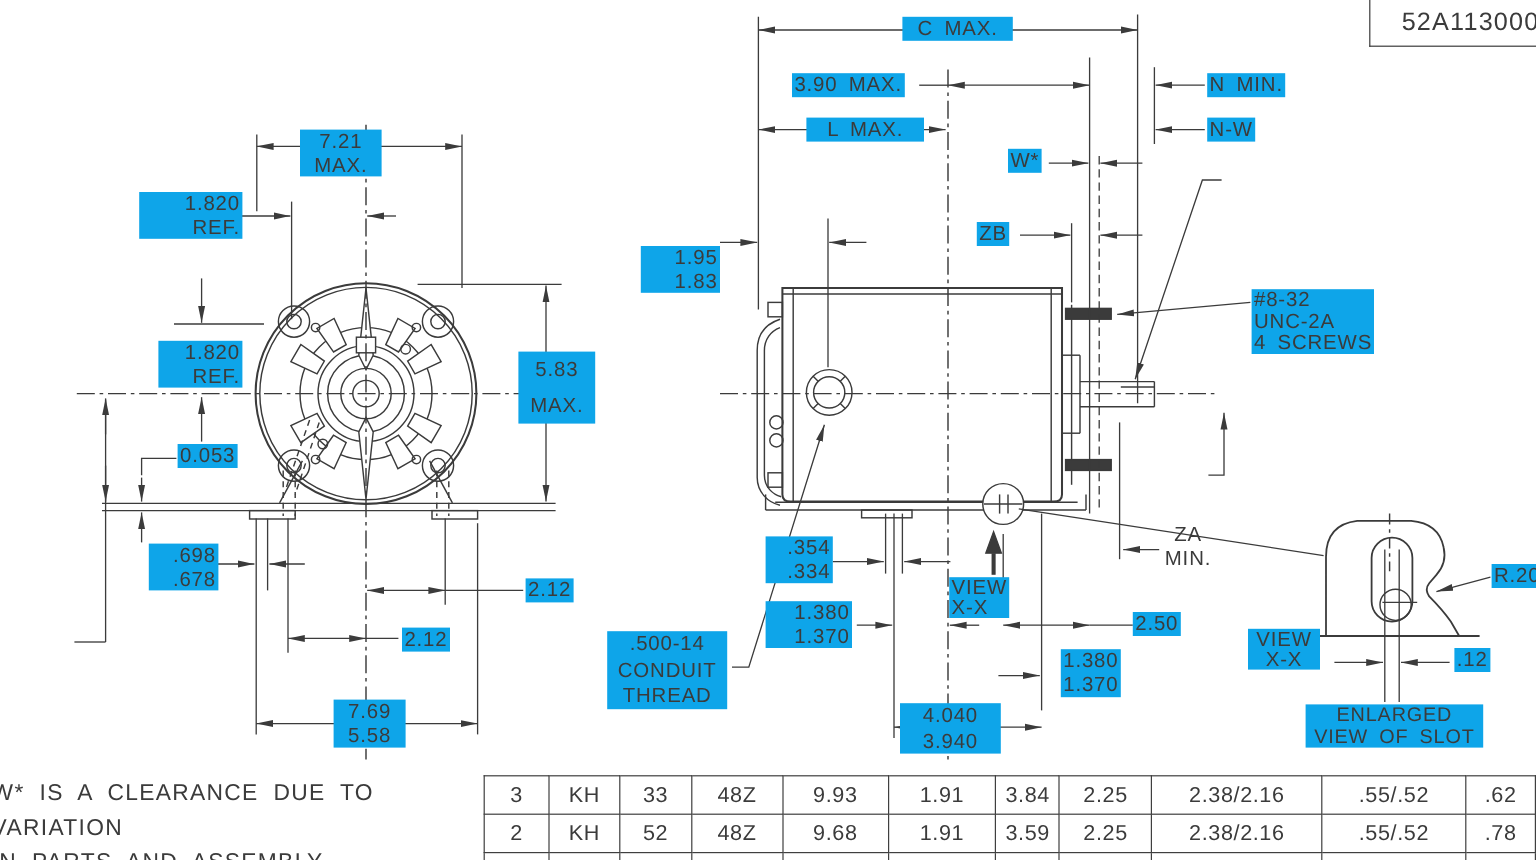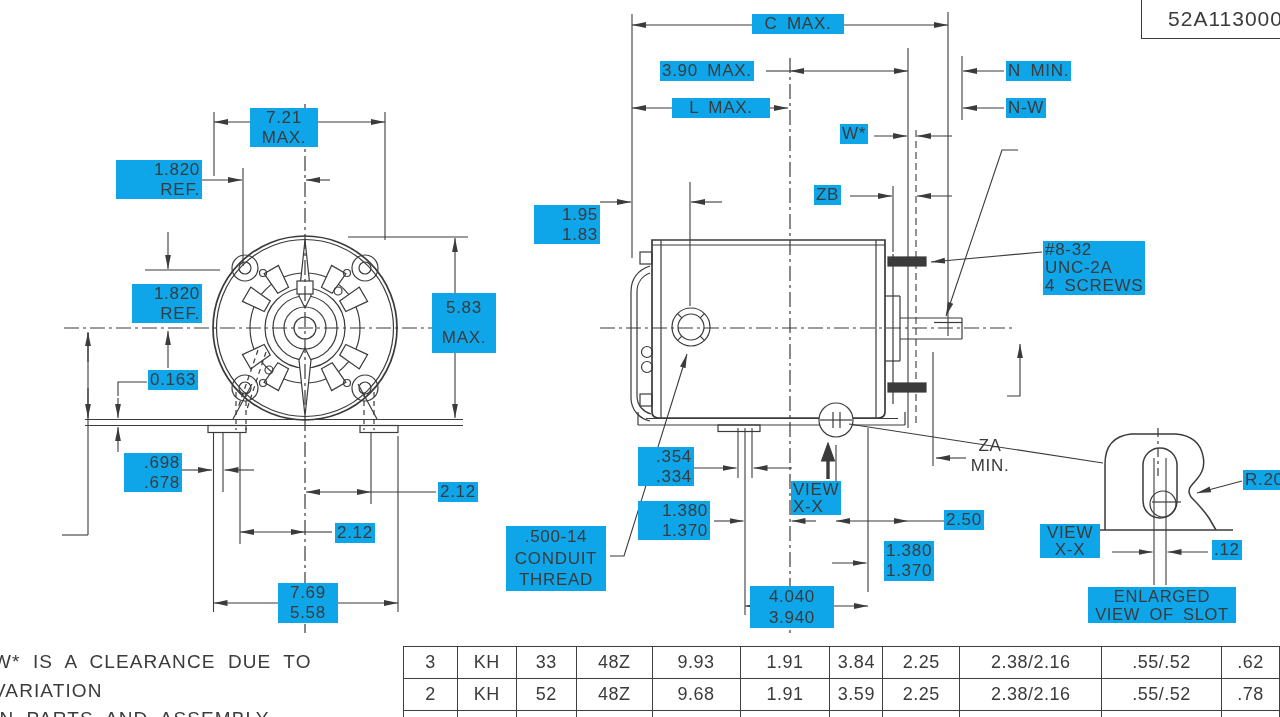--- a/index.html
+++ b/index.html
@@ -244,21 +244,21 @@
 </div>
 <div id="note">W* IS A CLEARANCE DUE TO VARIATION
 IN PARTS AND ASSEMBLY.</div>
 
 <div class="lbl ctr" style="left:250px;top:108px;width:64px;">7.21
 MAX.</div>
 <div class="lbl rgt" style="left:116px;top:160px;width:82px;">1.820
 REF.</div>
 <div class="lbl rgt" style="left:132px;top:284px;width:66px;">1.820
 REF.</div>
-<div class="lbl" style="left:148px;top:370px;">0.163</div>
+<div class="lbl" style="left:148px;top:370px;">0.053</div>
 <div class="lbl rgt" style="left:124px;top:453px;width:54px;">.698
 .678</div>
 <div class="lbl" style="left:438px;top:482px;">2.12</div>
 <div class="lbl" style="left:335px;top:523px;">2.12</div>
 <div class="lbl ctr" style="left:278px;top:583px;width:56px;line-height:20px;">7.69
 5.58</div>
 <div class="lbl ctr" style="left:432px;top:293px;width:60px;line-height:30px;">5.83
 MAX.</div>
 
 <div class="lbl ctr" style="left:752px;top:14px;width:88px;">C MAX.</div>

